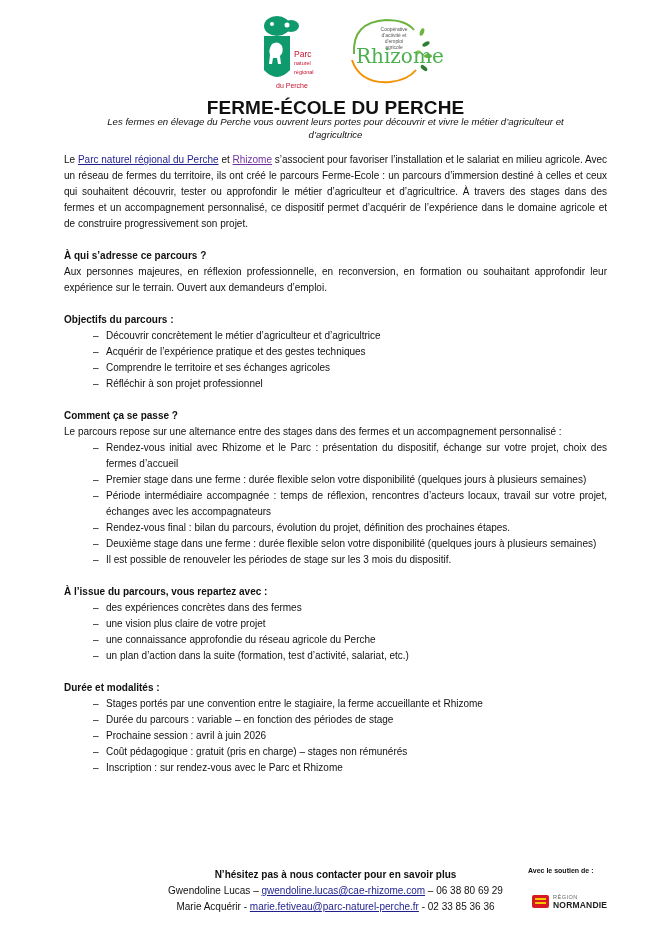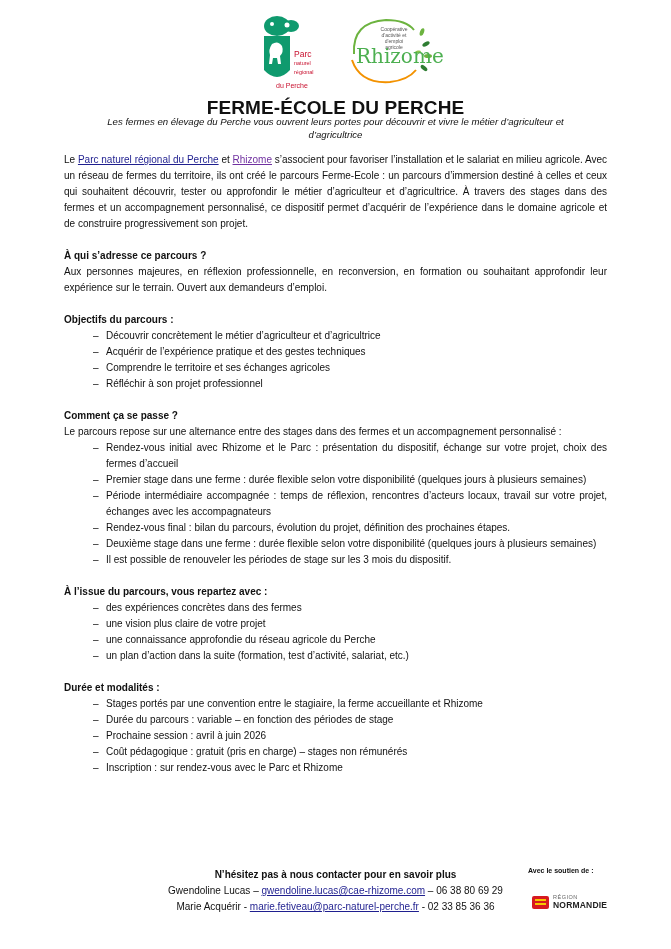--- a/index.html
+++ b/index.html
@@ -27,21 +27,21 @@
   ul.dash { list-style: none; margin: 0; padding: 0; }
   ul.dash li { position: relative; padding-left: 42px; text-align: justify; }
   ul.dash li::before { content: "–"; position: absolute; left: 29px; top: 0; }
 
   .contact { position: absolute; top: 822px; left: 0; width: 671px; text-align: center;
              font-size: 10px; line-height: 16px; margin-top: 45px; }
   .contact .h { font-weight: bold; }
   .contact a { color: #1f1f8f; text-decoration: underline; }
 
   .support { position: absolute; top: 867px; left: 528px; font-size: 7px; font-weight: bold; }
-  .normandie { position: absolute; top: 893px; left: 532px; display: flex; align-items: flex-end; gap: 4px; }
+  .normandie { position: absolute; top: 893px; left: 532px; display: flex; align-items: center; gap: 4px; }
   .normandie .flag { width: 17px; height: 13px; background: #d71920; border-radius: 2px; position: relative; }
   .normandie .flag::after { content: ""; position: absolute; left: 3px; top: 3px; width: 11px; height: 2px;
                             background: #f7c600; box-shadow: 0 4px 0 #f7c600; }
   .normandie .txt { line-height: 8px; }
   .normandie .r1 { font-size: 5.5px; color: #666; letter-spacing: 0.5px; display: block; }
   .normandie .r2 { font-size: 8.5px; color: #222; font-weight: bold; letter-spacing: 0.2px; display: block; }
 </style>
 </head>
 <body>
 

